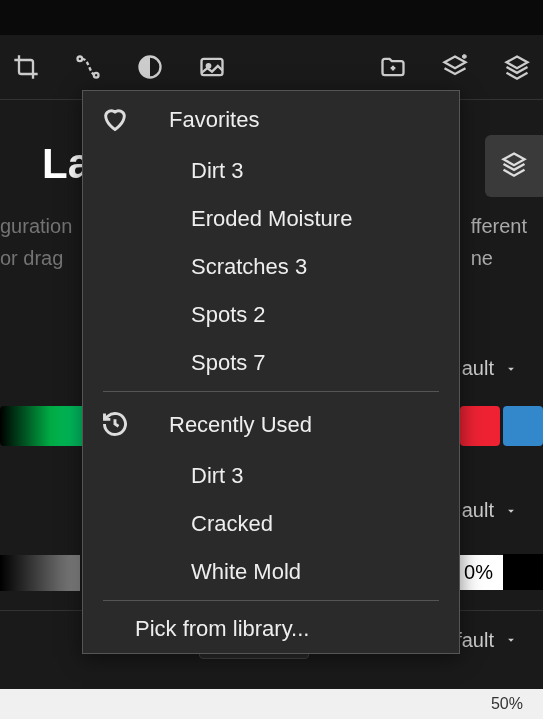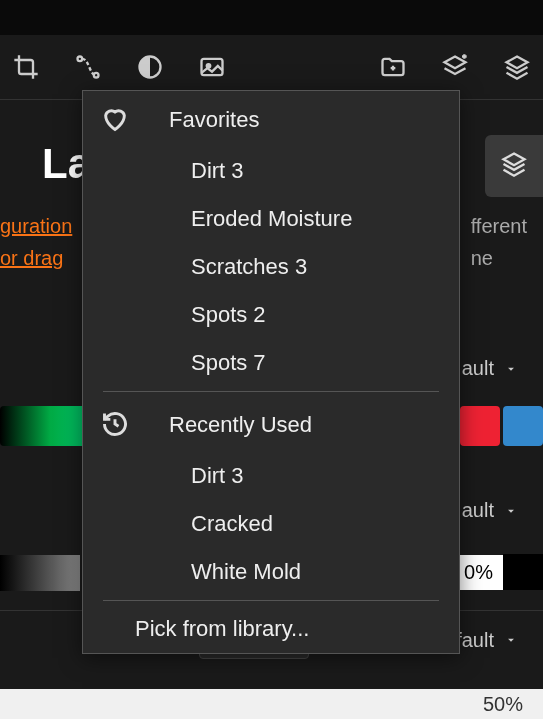--- a/index.html
+++ b/index.html
@@ -133,21 +133,21 @@
     bottom: 0;
     left: 0;
     right: 0;
     height: 30px;
     background: #f0f0f0;
     display: flex;
     align-items: center;
     justify-content: flex-end;
     padding: 0 20px;
     color: #333;
-    font-size: 20px;
+    font-size: 16px;
   }
   
   
   .context-menu {
     position: absolute;
     top: 90px;
     left: 82px;
     width: 378px;
     background: #2a2a2a;
     border: 1px solid #555;
@@ -256,23 +256,22 @@
     font-weight: 700;
     color: #fff;
     padding-left: 42px;
   }
   
   .bg-sub {
     position: absolute;
     left: 0;
     top: 210px;
     font-size: 20px;
-    color: #f97316;
+    color: #737373;
     line-height: 1.6;
-    text-decoration: underline;
   }
 </style>
 </head>
 <body>
 
 <div class="top-bar"></div>
 
 <div class="toolbar">
   <div class="toolbar-icon">
     <svg width="28" height="28" viewBox="0 0 24 24" fill="none" stroke="currentColor" stroke-width="2">

